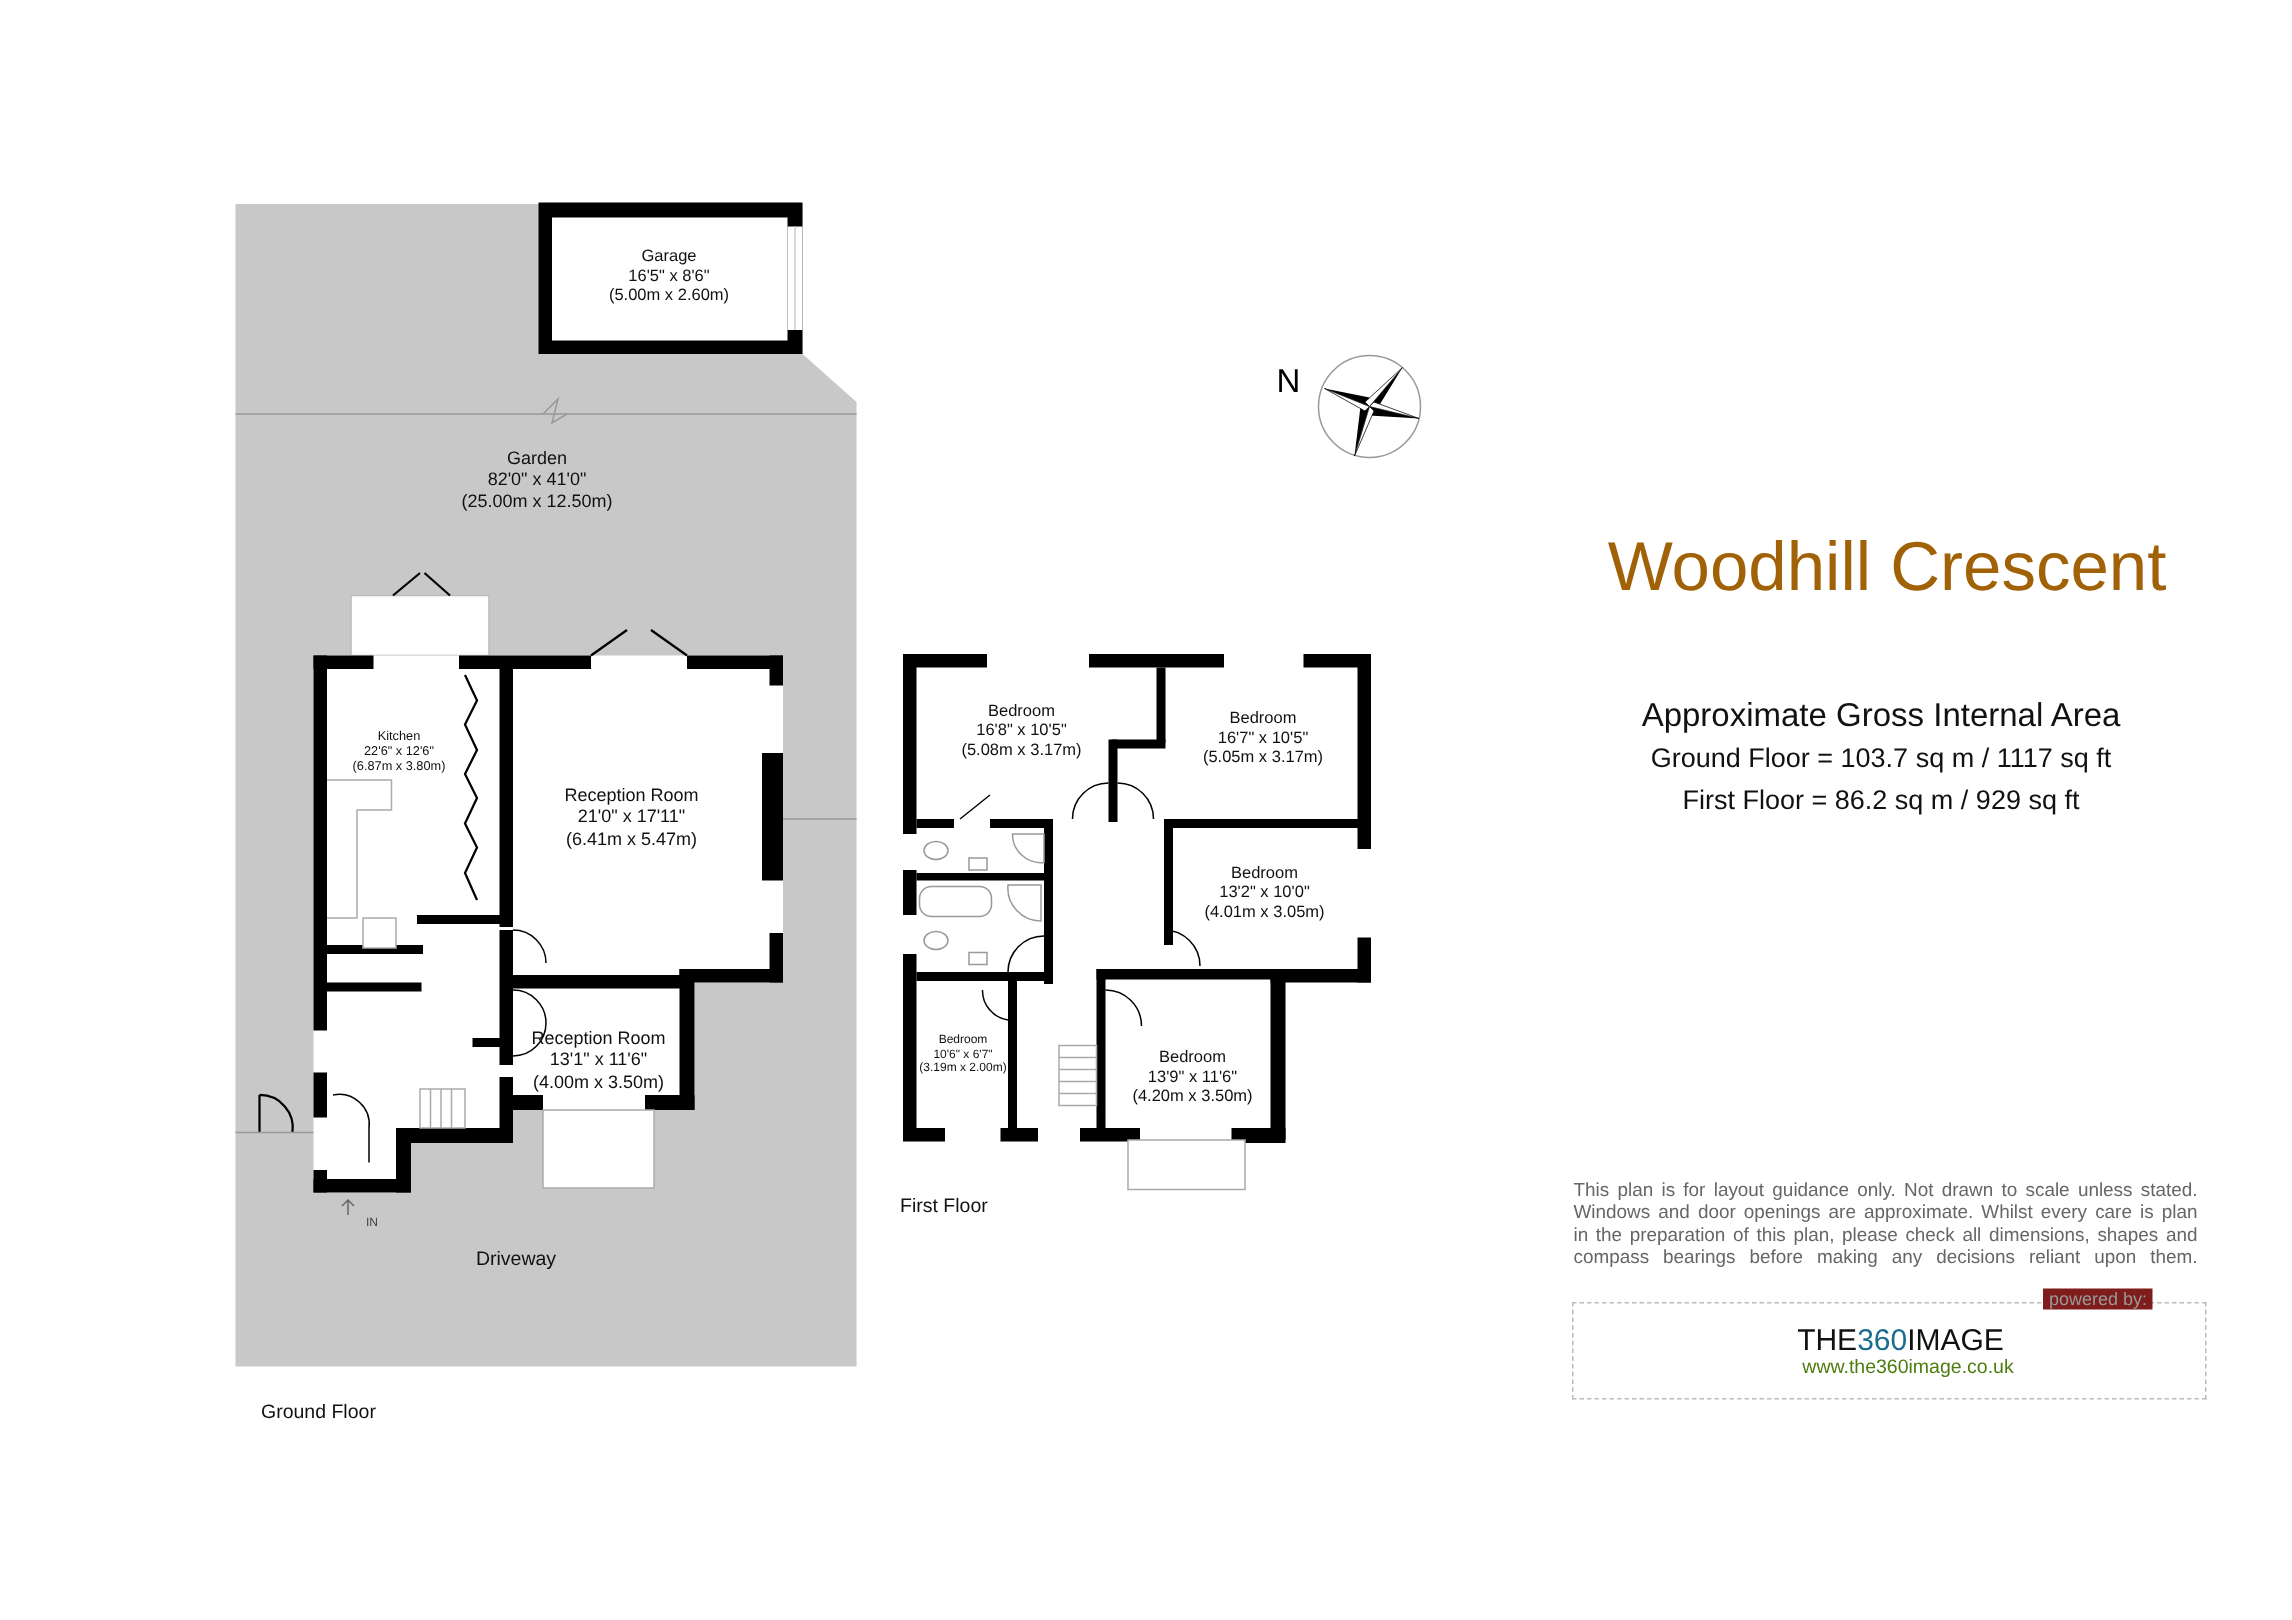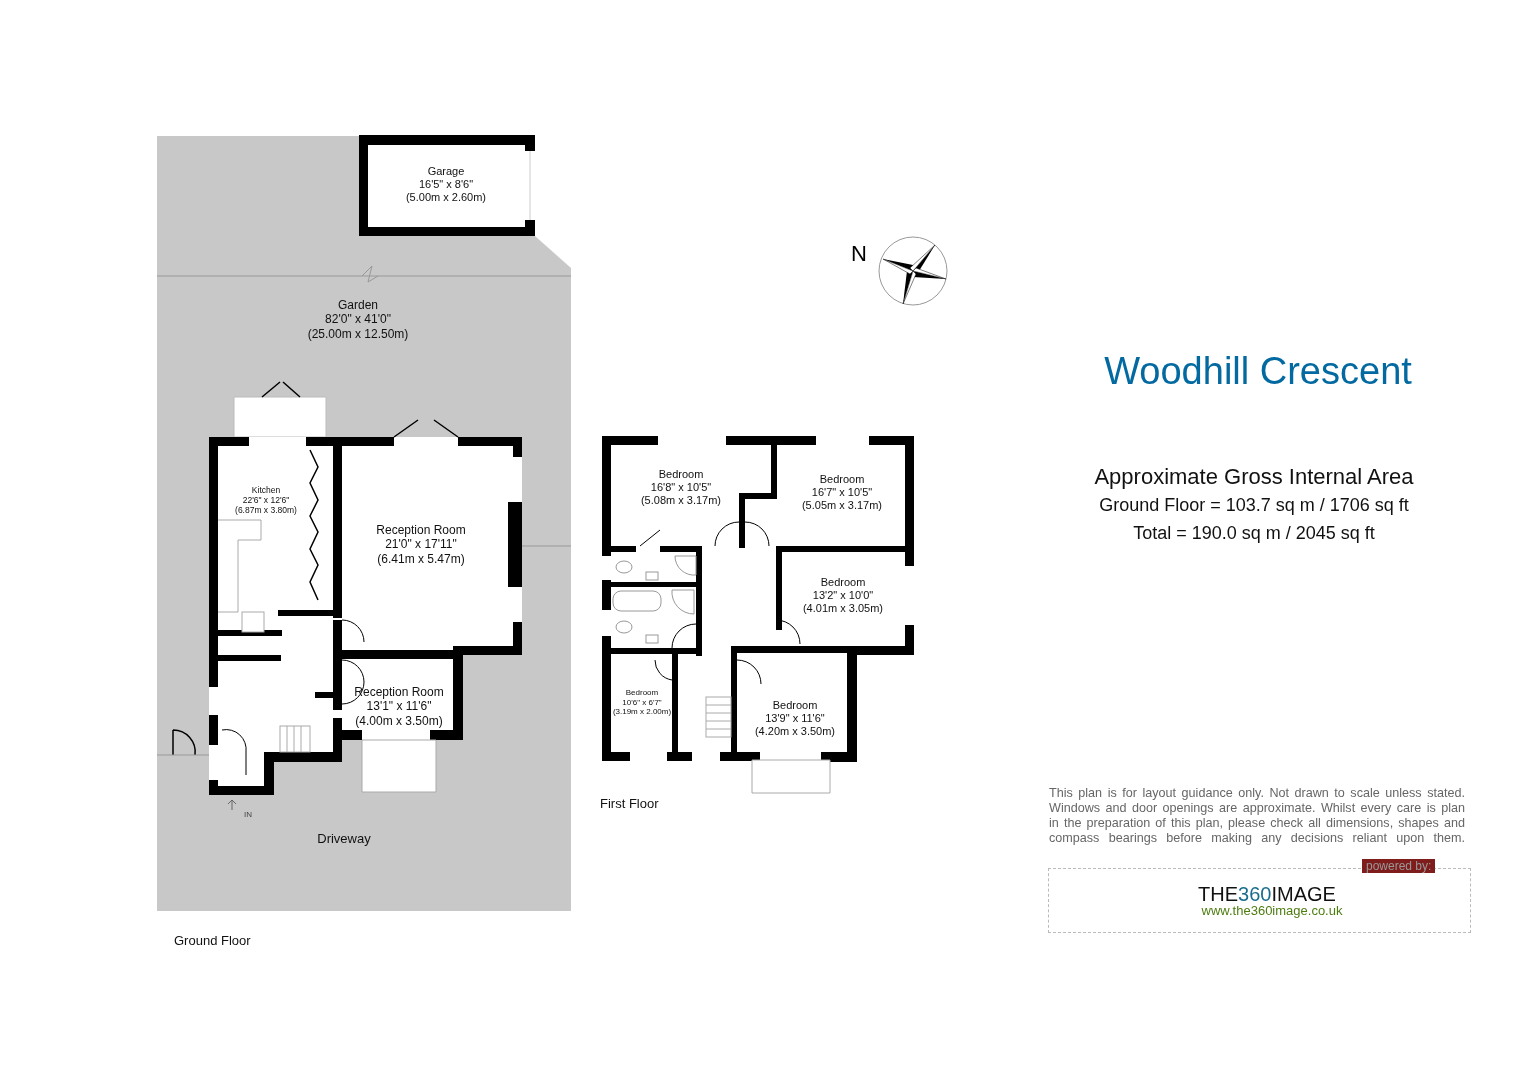--- a/index.html
+++ b/index.html
@@ -1,20 +1,20 @@
 <!DOCTYPE html>
 <html><head>
 <meta charset="utf-8">
 <style>
   html, body { margin:0; padding:0; background:#ffffff; }
   body { width:1528px; height:1080px; position:relative; overflow:hidden; font-family:"Liberation Sans", sans-serif; color:#000; }
   #plan { position:absolute; left:0; top:0; width:1528px; height:1080px; }
   .lbl { position:absolute; text-align:center; white-space:nowrap; line-height:1.2; transform:translateX(-50%); color:#111; }
   .abs { position:absolute; white-space:nowrap; }
-  .title { position:absolute; left:1258px; top:350px; transform:translateX(-50%); font-size:38px; color:#0369a1; white-space:nowrap; }
+  .title { position:absolute; left:1258px; top:350px; transform:translateX(-50%); font-size:46px; color:#a16207; white-space:nowrap; }
   .area { position:absolute; left:1254px; top:462px; transform:translateX(-50%); text-align:center; white-space:nowrap; color:#111; }
   .area .h { font-size:22px; line-height:29px; }
   .area .l { font-size:18px; line-height:28px; }
   .disclaimer { position:absolute; left:1049px; top:786px; width:416px; font-size:12.6px; line-height:15px; color:#666; text-align:justify; text-align-last:justify; }
   .disclaimer span { display:block; }
   .logo-box { position:absolute; left:1048px; top:868px; width:421px; height:63px; border:1px dashed #bbb; }
   .powered { position:absolute; left:1362px; top:859px; font-size:12px; color:#999; background:#7f1d1d; padding:0 4px; }
   .brand { position:absolute; left:1267px; top:883px; transform:translateX(-50%); font-size:20px; color:#111; white-space:nowrap; }
   .brand .accent { color:#1a6d8f; }
   .brand-url { position:absolute; left:1272px; top:903px; transform:translateX(-50%); font-size:13px; color:#4d7c0f; white-space:nowrap; }
@@ -232,22 +232,22 @@
 <div class="lbl" style="left:795px;top:699px;font-size:11px;">
   <div>Bedroom</div>
   <div>13'9" x 11'6"</div>
   <div>(4.20m x 3.50m)</div>
 </div>
 <span class="floor-lbl" style="left:600px;top:796px;">First Floor</span>
 
 <div class="title">Woodhill Crescent</div>
 <div class="area">
   <div class="h">Approximate Gross Internal Area</div>
-  <div class="l">Ground Floor = 103.7 sq m / 1706 sq ft</div>
-  <div class="l">Total = 190.0 sq m / 2045 sq ft</div>
+  <div class="l">Ground Floor = 103.7 sq m / 1117 sq ft</div>
+  <div class="l">First Floor = 86.2 sq m / 929 sq ft</div>
 </div>
 
 <div class="disclaimer">
   <span>This plan is for layout guidance only. Not drawn to scale unless stated.</span>
   <span>Windows and door openings are approximate. Whilst every care is plan</span>
   <span>in the preparation of this plan, please check all dimensions, shapes and</span>
   <span>compass bearings before making any decisions reliant upon them.</span>
 </div>
 
 <div class="logo-box"></div>

